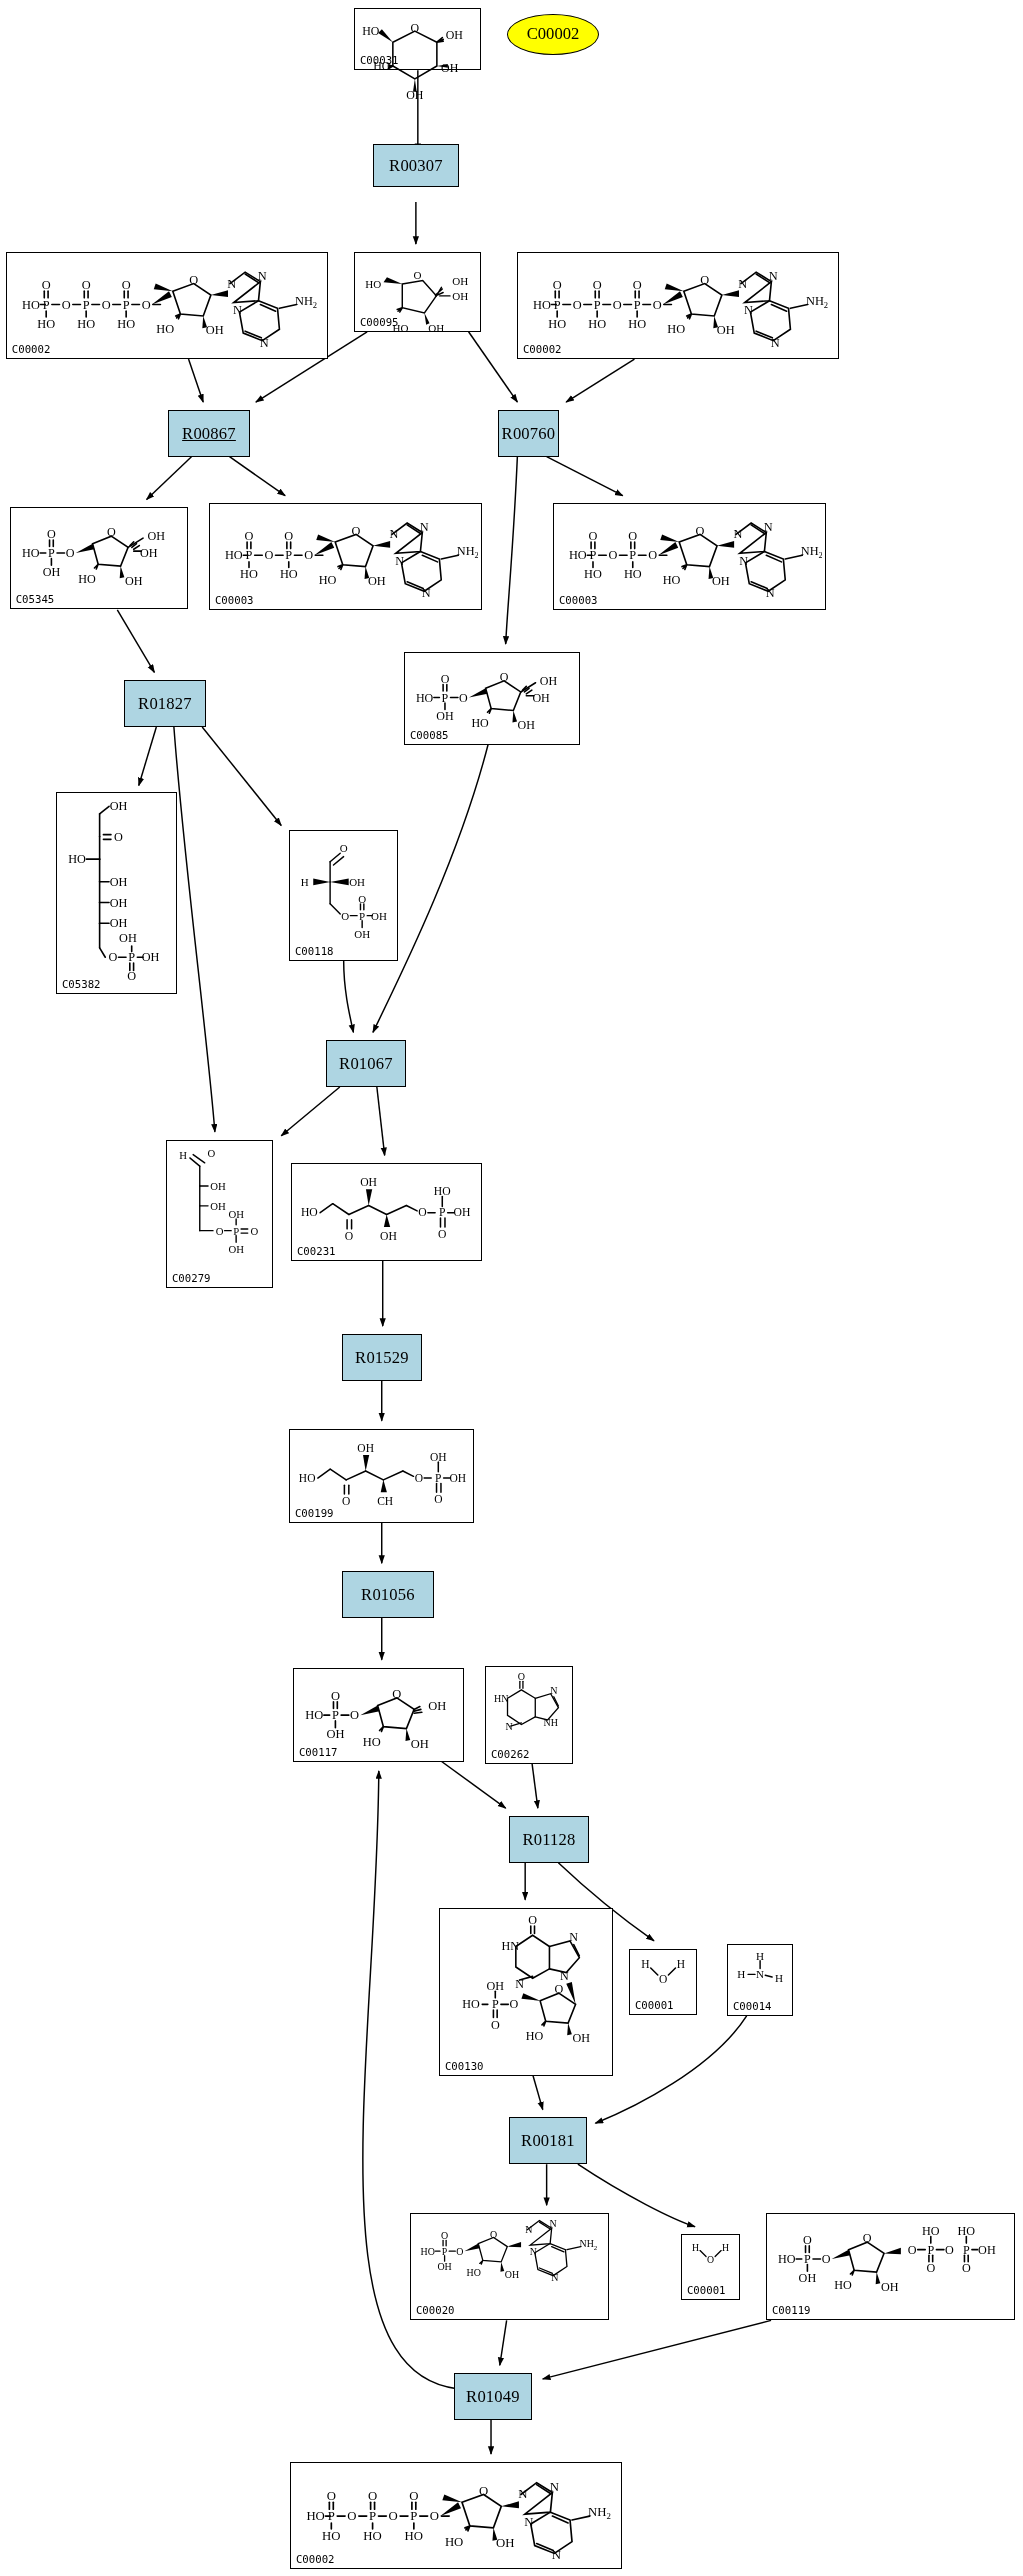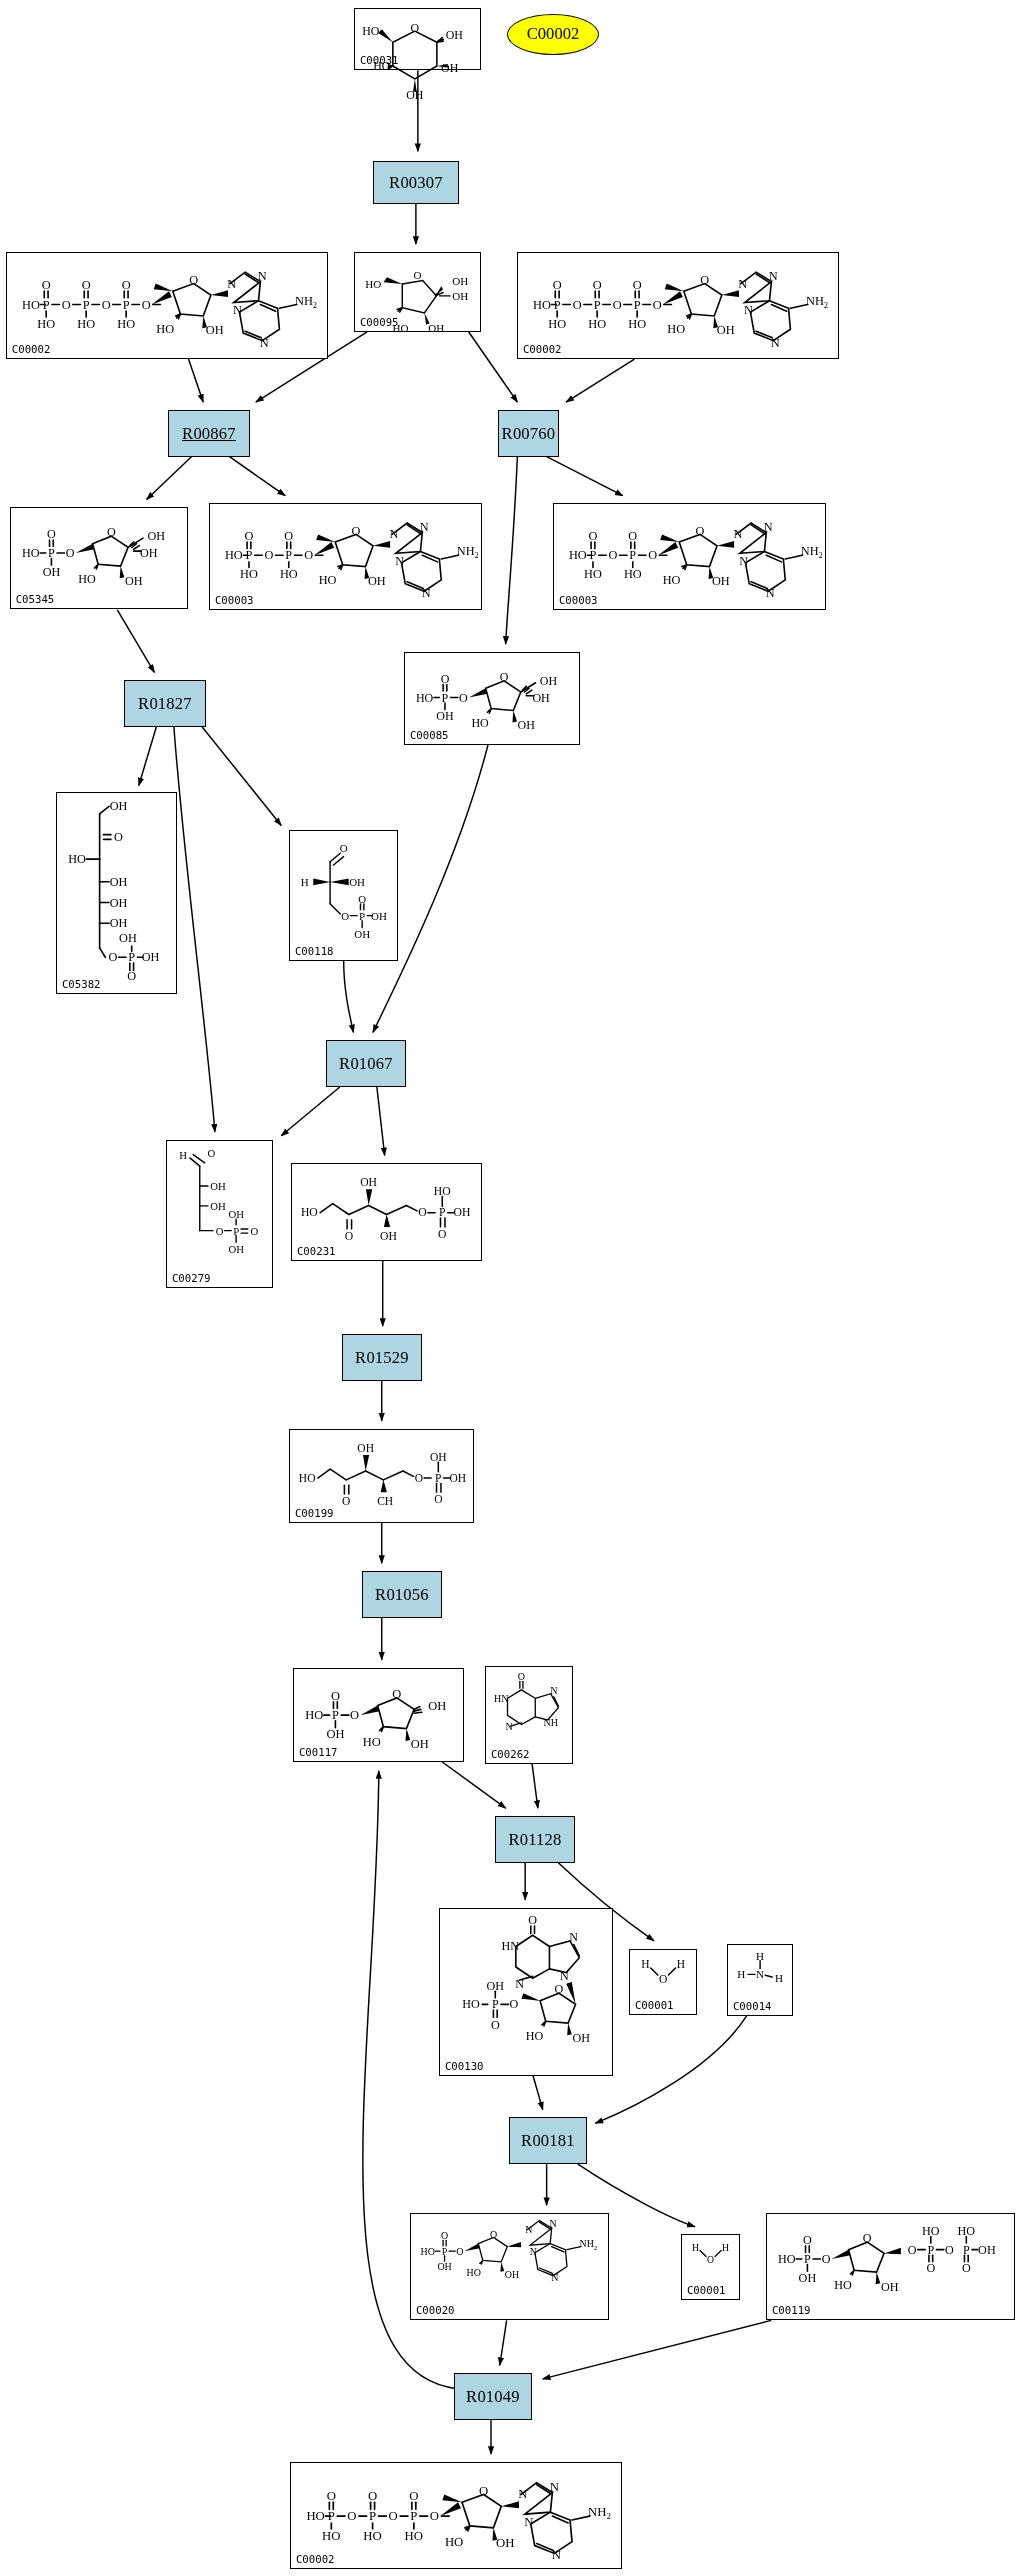--- a/index.html
+++ b/index.html
@@ -956,42 +956,42 @@
             <text x="233" y="30">N</text>
             <text x="265" y="22">N</text>
             <text x="239" y="58">N</text>
             <text x="267" y="92">N</text>
             <text x="311" y="48">NH<tspan font-size="9" dy="4">2</tspan></text>
           </g>
         </svg>
       </div>
       <div class="cid">C00002</div>
     </div>
-    <div class="node reaction" style="left: 373px; top: 161px; width: 86px; height: 43px;">
+    <div class="node reaction" style="left: 373px; top: 144px; width: 86px; height: 43px;">
       <span class="rid">R00307</span>
     </div>
     <div class="node reaction" style="left: 168px; top: 410px; width: 82px; height: 47px; text-decoration: underline;">
       <span class="rid">R00867</span>
     </div>
     <div class="node reaction" style="left: 498px; top: 410px; width: 61px; height: 47px;">
       <span class="rid">R00760</span>
     </div>
     <div class="node reaction" style="left: 124px; top: 680px; width: 82px; height: 47px;">
       <span class="rid">R01827</span>
     </div>
     <div class="node reaction" style="left: 326px; top: 1040px; width: 80px; height: 47px;">
       <span class="rid">R01067</span>
     </div>
     <div class="node reaction" style="left: 342px; top: 1334px; width: 80px; height: 47px;">
       <span class="rid">R01529</span>
     </div>
-    <div class="node reaction" style="left: 362px; top: 1571px; width: 80px; height: 47px;">
+    <div class="node reaction" style="left: 342px; top: 1571px; width: 92px; height: 47px;">
       <span class="rid">R01056</span>
     </div>
-    <div class="node reaction" style="left: 495px; top: 1816px; width: 80px; height: 47px; text-align: right;">
+    <div class="node reaction" style="left: 509px; top: 1816px; width: 80px; height: 47px; text-align: right;">
       <span class="rid">R01128</span>
     </div>
     <div class="node reaction" style="left: 509px; top: 2117px; width: 78px; height: 47px;">
       <span class="rid">R00181</span>
     </div>
     <div class="node reaction" style="left: 454px; top: 2373px; width: 78px; height: 47px;">
       <span class="rid">R01049</span>
     </div>
     <div class="ellipse-node" style="left: 507px; top: 13.7px; width: 90px; height: 39px;">
       <span class="eid">C00002</span>

